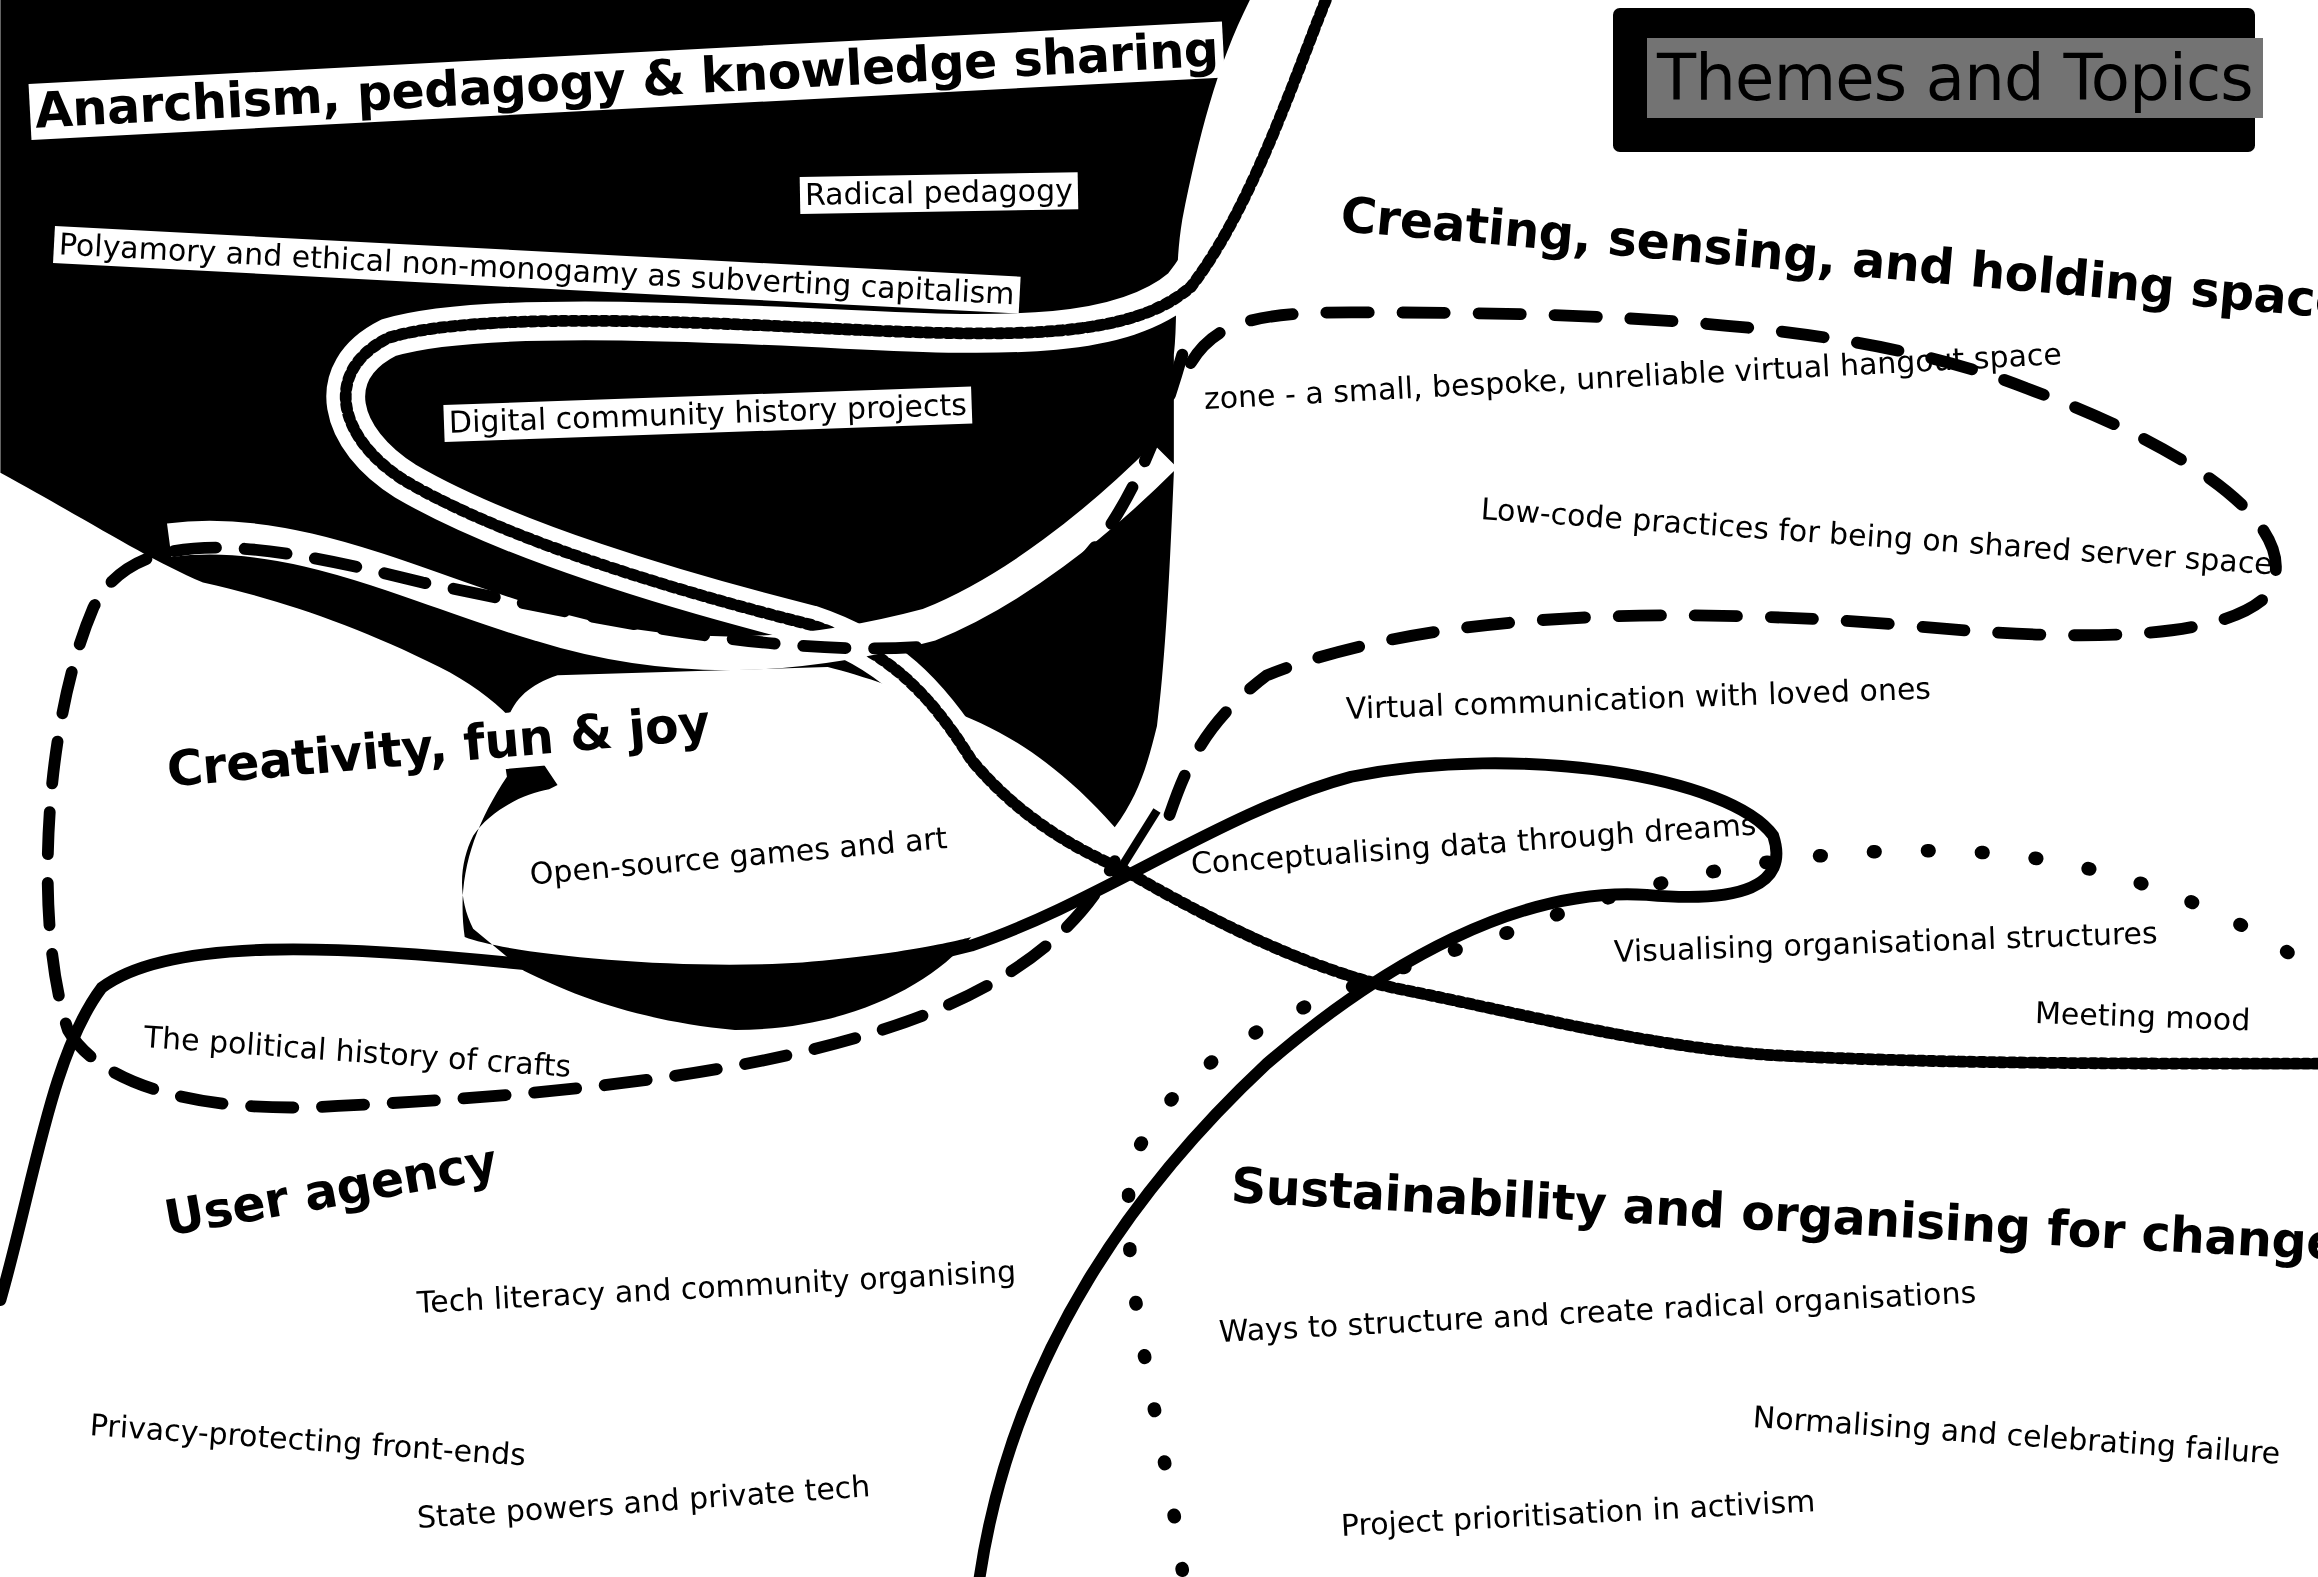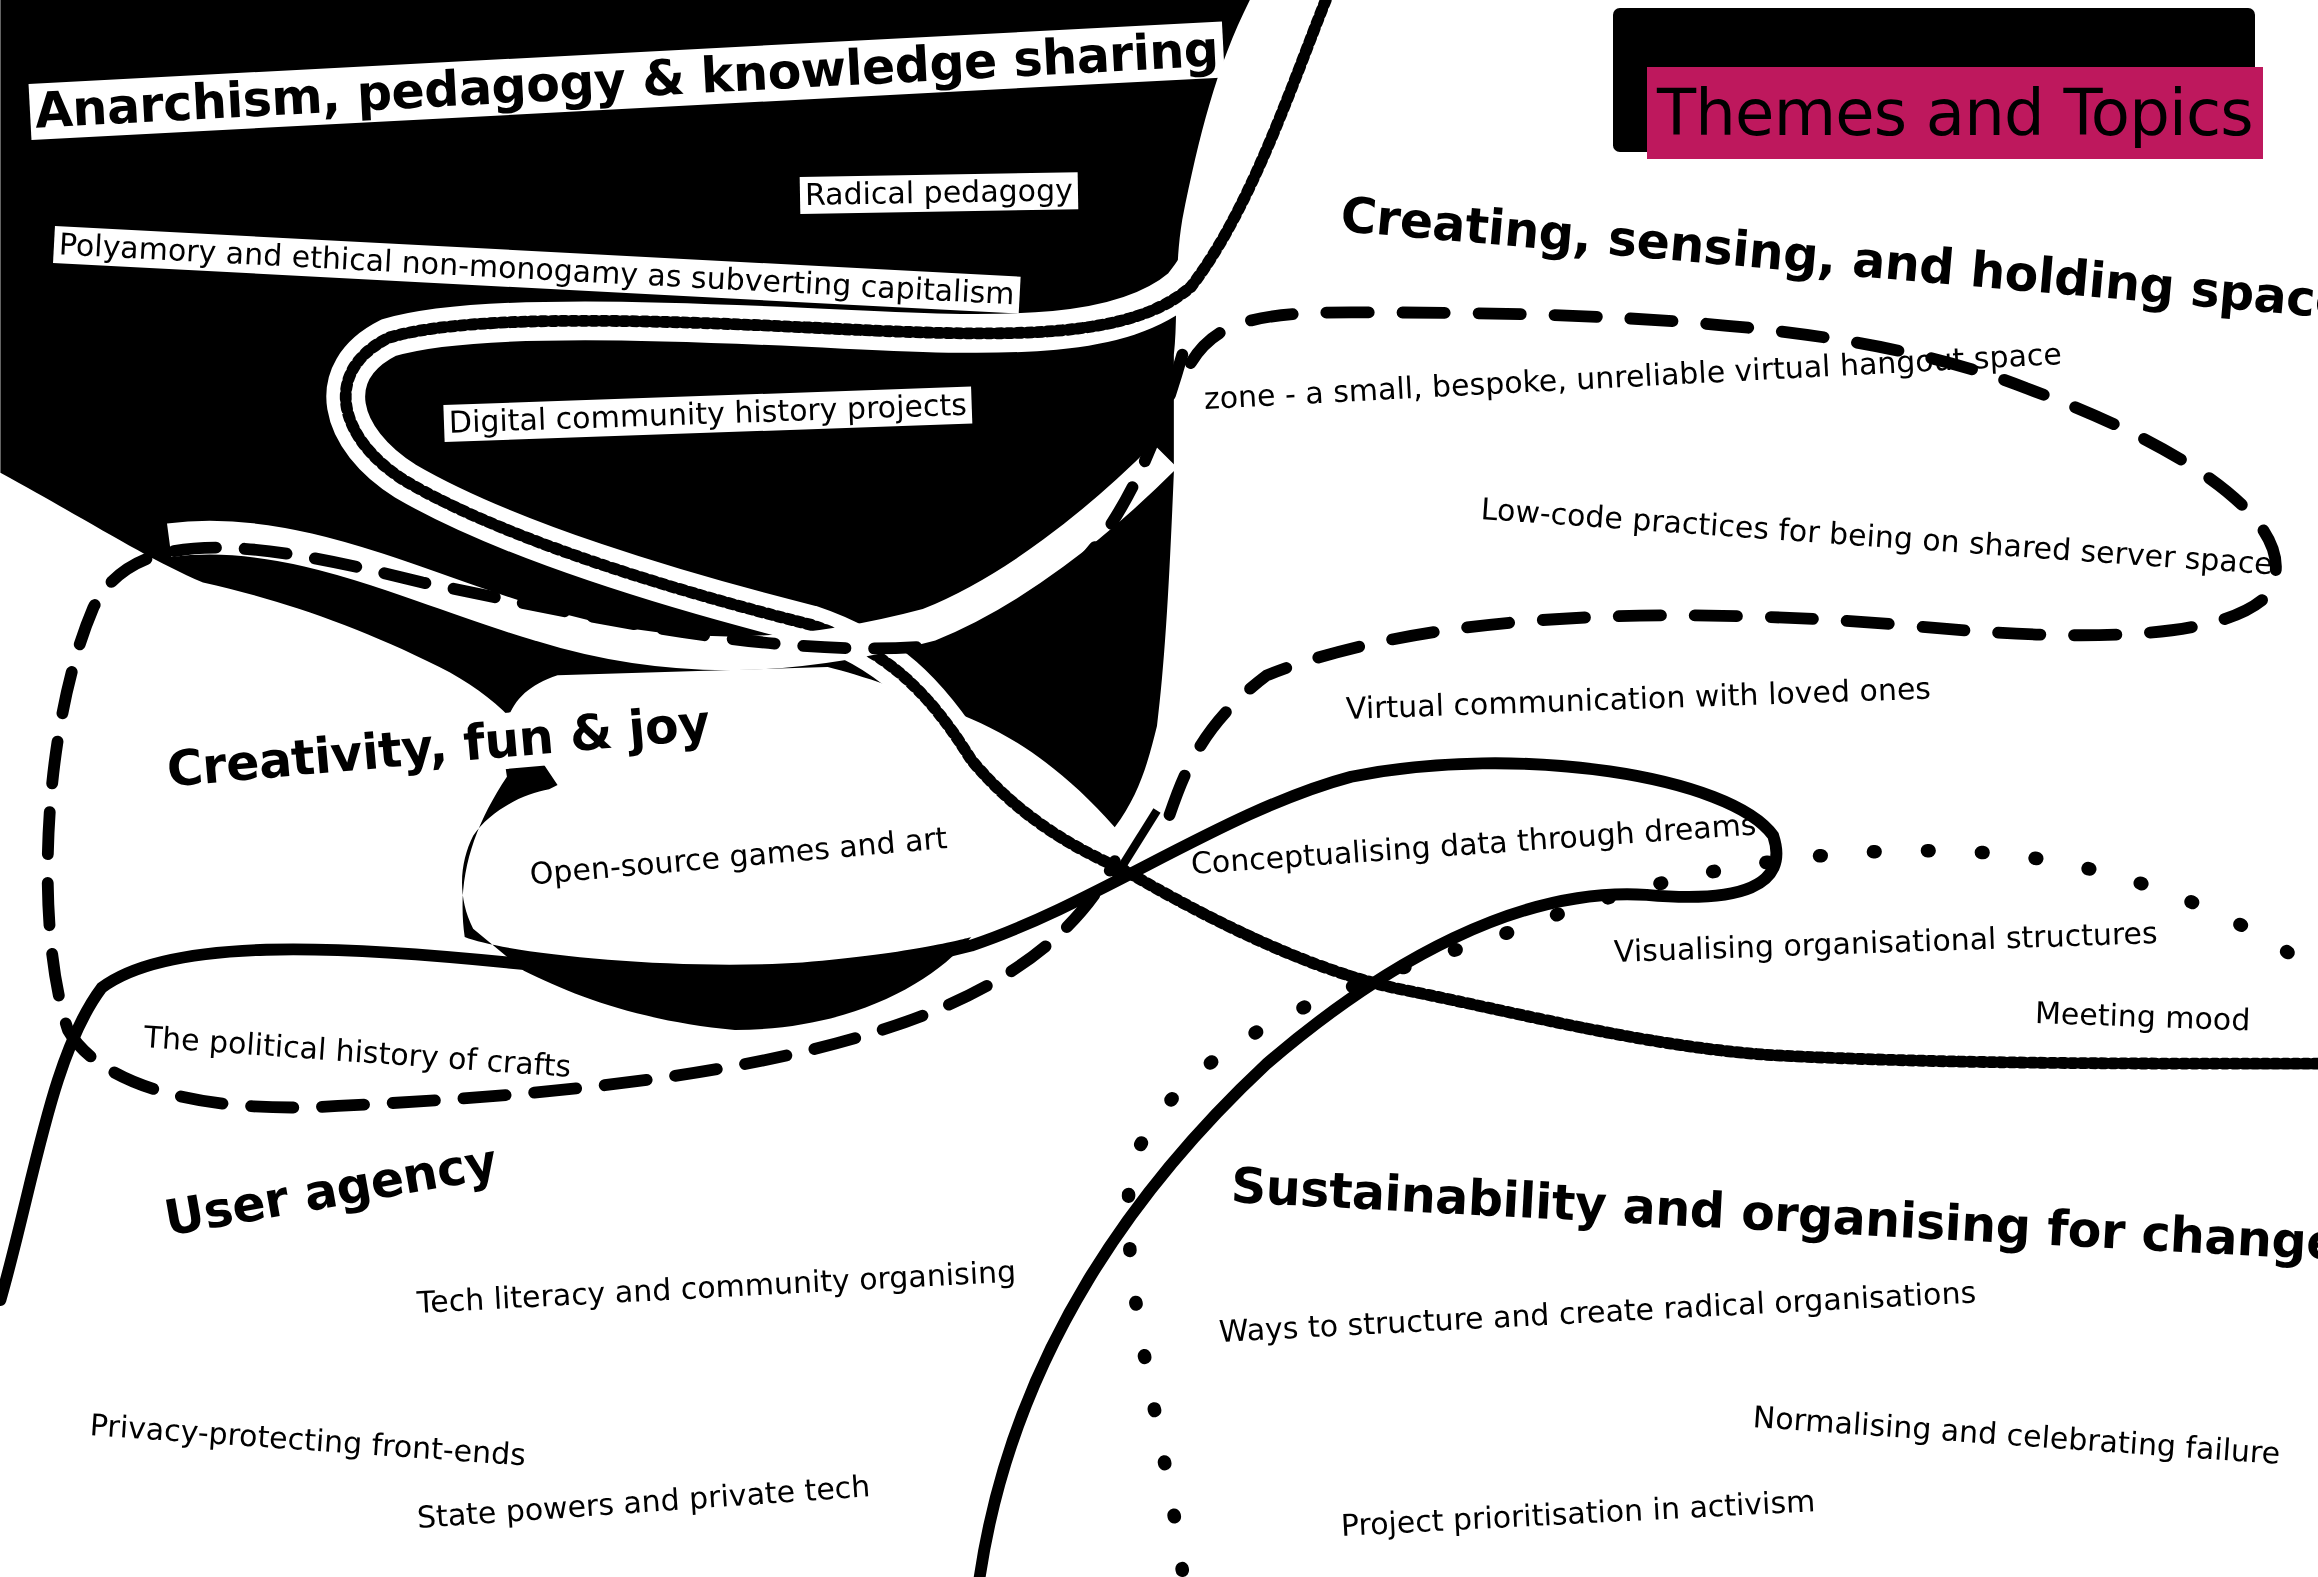--- a/index.html
+++ b/index.html
@@ -3,21 +3,21 @@
 <meta charset="utf-8">
 <style>
   html, body { margin:0; padding:0; background:#fff; }
   #canvas { position:relative; width:2319px; height:1577px; overflow:hidden; background:#ffffff; font-family:"DejaVu Sans", sans-serif; color:#000; }
   svg.bg { position:absolute; left:0; top:0; }
   .lbl { position:absolute; white-space:nowrap; transform-origin:0 50%; line-height:1; }
   .theme { font-weight:bold; font-size:49px; letter-spacing:-0.4px; }
   .topic { font-size:30px; }
   .boxed { background:#fff; padding:3.4px 5px; }
   .title-box { position:absolute; left:1613px; top:8.4px; width:642px; height:144px; background:#000; border-radius:6.8px; }
-  .title-inner { position:absolute; left:1647px; top:38px; background:#be185d; padding:9px 10px; font-size:64px; font-family:"DejaVu Sans", sans-serif; letter-spacing:-0.8px;margin-top:29px; }
+  .title-inner { position:absolute; left:1647px; top:38px; background:#737373; padding:3px 10px; font-size:64px; font-family:"DejaVu Sans", sans-serif; letter-spacing:-0.8px; }
 </style>
 </head>
 <body>
 
 <div id="canvas">
 
   <svg class="bg" width="2319" height="1577" viewBox="0 0 2746 1868">
     <defs>
       <pattern id="wavy" width="18" height="18" patternUnits="userSpaceOnUse"></pattern>
     </defs>

